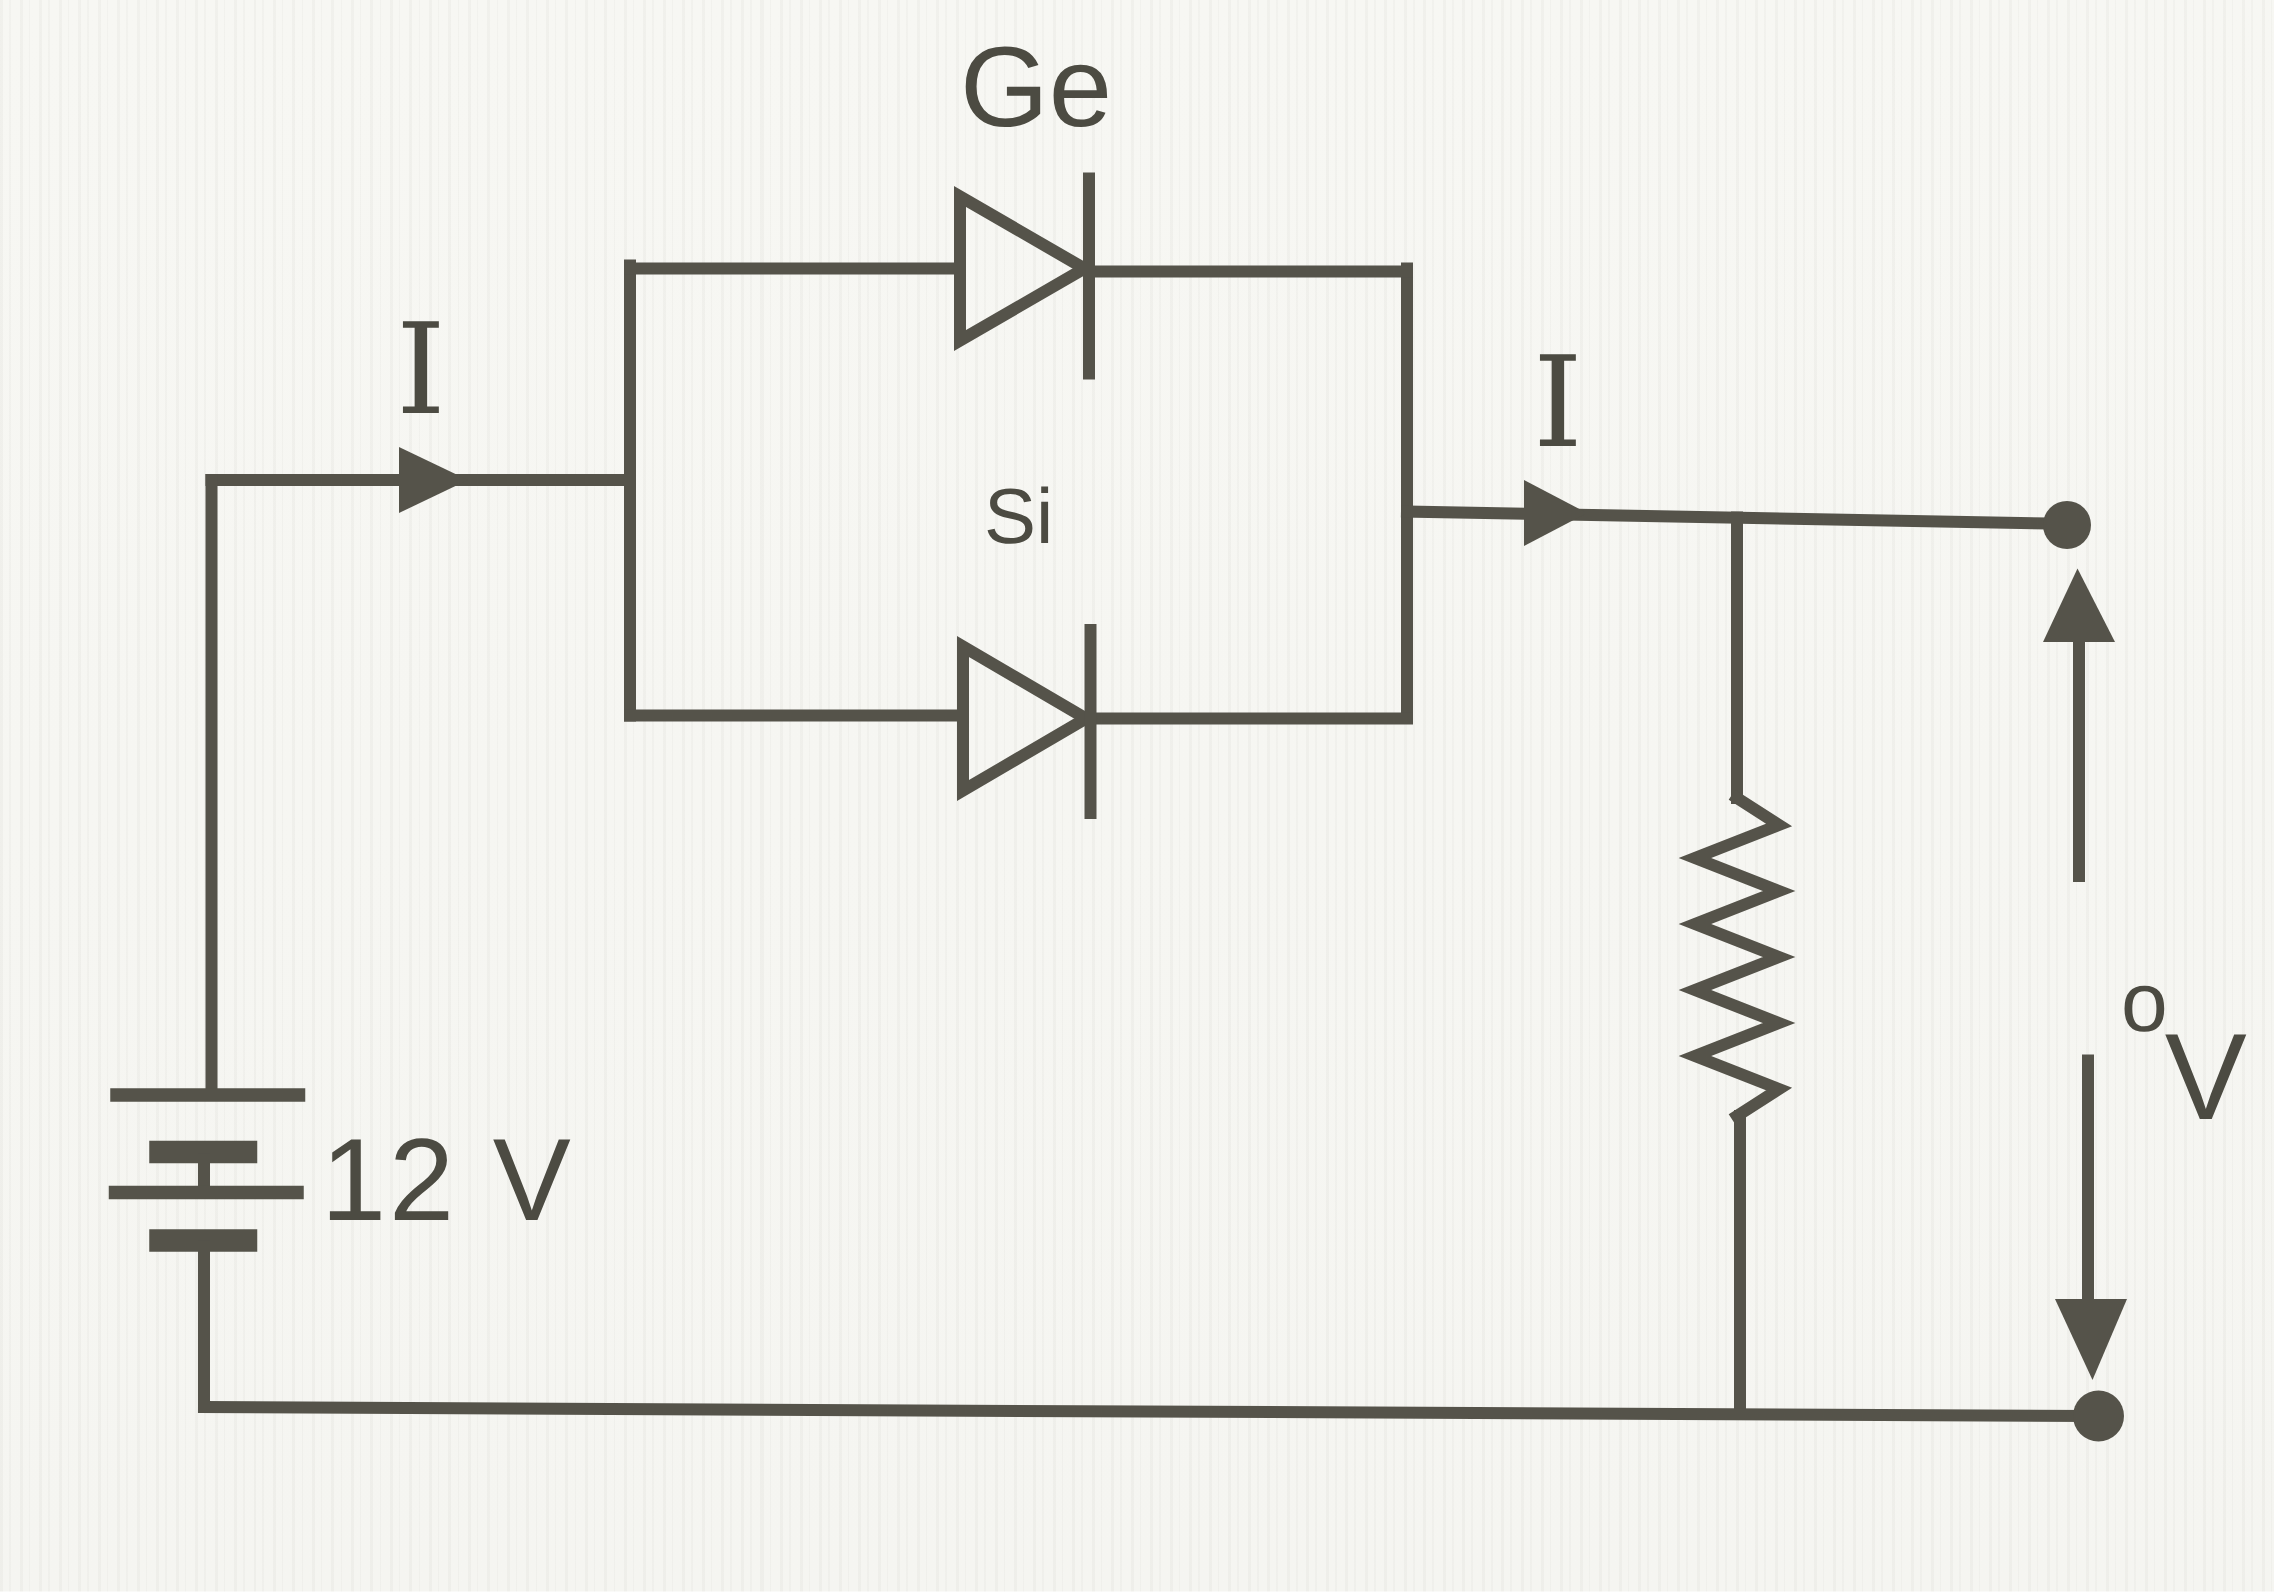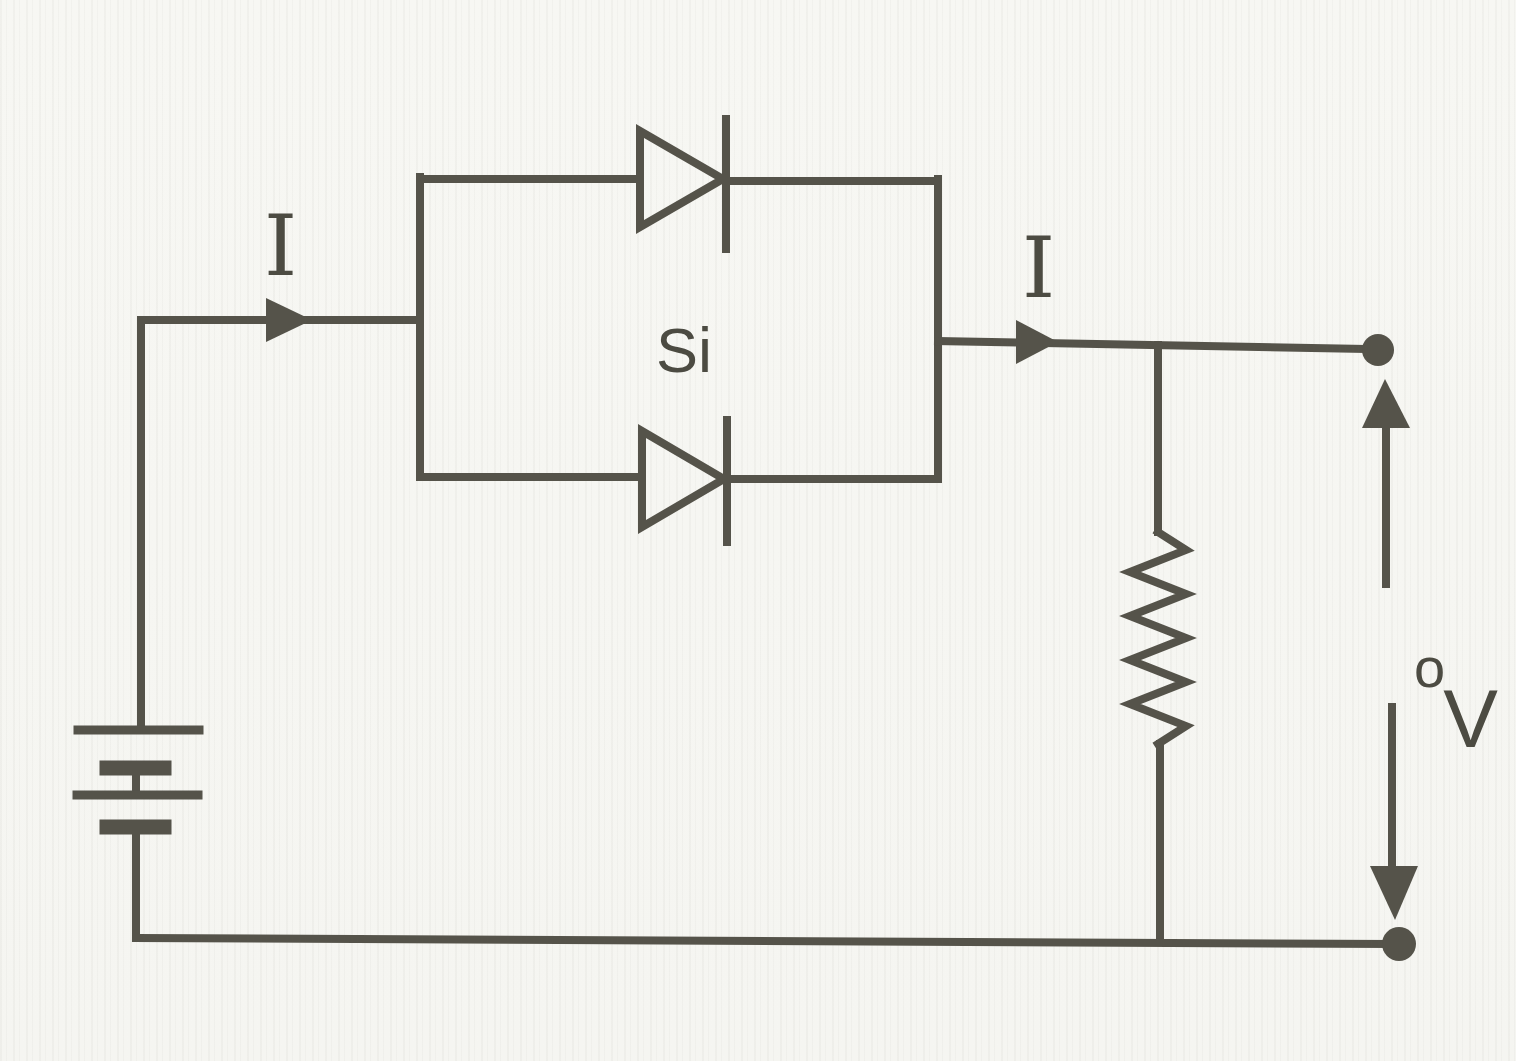--- a/index.html
+++ b/index.html
@@ -28,21 +28,21 @@
   .lbl {
     position: absolute;
     line-height: 1;
     white-space: pre;
     color: #4c4b42;
     user-select: none;
   }
   .lbl-sans { font-family: "Liberation Sans", sans-serif; }
   .lbl-serif { font-family: "DejaVu Serif", serif; }
   .lbl-ge  { left: 640px;  top: 21px;  font-size: 76px; }
-  .lbl-si  { left: 656px;  top: 319px; font-size: 63px; text-align: center; }
+  .lbl-si  { left: 656px;  top: 319px; font-size: 52px; text-align: center; }
   .lbl-i-left  { left: 264px;  top: 204px; font-size: 84px; }
   .lbl-i-right { left: 1022px; top: 226px; font-size: 84px; }
   .lbl-battery  { left: 214px; top: 747px; font-size: 78px; letter-spacing: 2px; }
   .lbl-resistor { left: 958px; top: 593px; font-size: 82px; }
   .lbl-vout { left: 1352px; top: 596px; font-size: 82px; }
   .lbl-vout .sub {
     position: absolute;
     left: 62px;
     top: 44px;
     font-size: 56px;
@@ -93,27 +93,29 @@
     <g fill="#55534a" stroke="none">
       <polygon points="266,298 266,342 312,320"></polygon>
       <polygon points="1016,320 1016,364 1058,342"></polygon>
       <polygon points="1362,428 1410,428 1385,379"></polygon>
       <polygon points="1370,866 1418,866 1395,920"></polygon>
       <circle cx="1378" cy="350" r="16"></circle>
       <circle cx="1399" cy="944" r="17"></circle>
     </g>
   </svg>
 
+  <div class="lbl lbl-sans lbl-ge">Ge</div>
 
   <div class="lbl lbl-sans lbl-si">Si</div>
 
   <div class="lbl lbl-serif lbl-i-left">I</div>
 
   <div class="lbl lbl-serif lbl-i-right">I</div>
 
+  <div class="lbl lbl-sans lbl-battery">12 V</div>
 
 
   <div class="lbl lbl-sans lbl-vout">
     <span>V</span>
     <span class="sub">o</span>
   </div>
 
 </div>
 
 </body></html>

